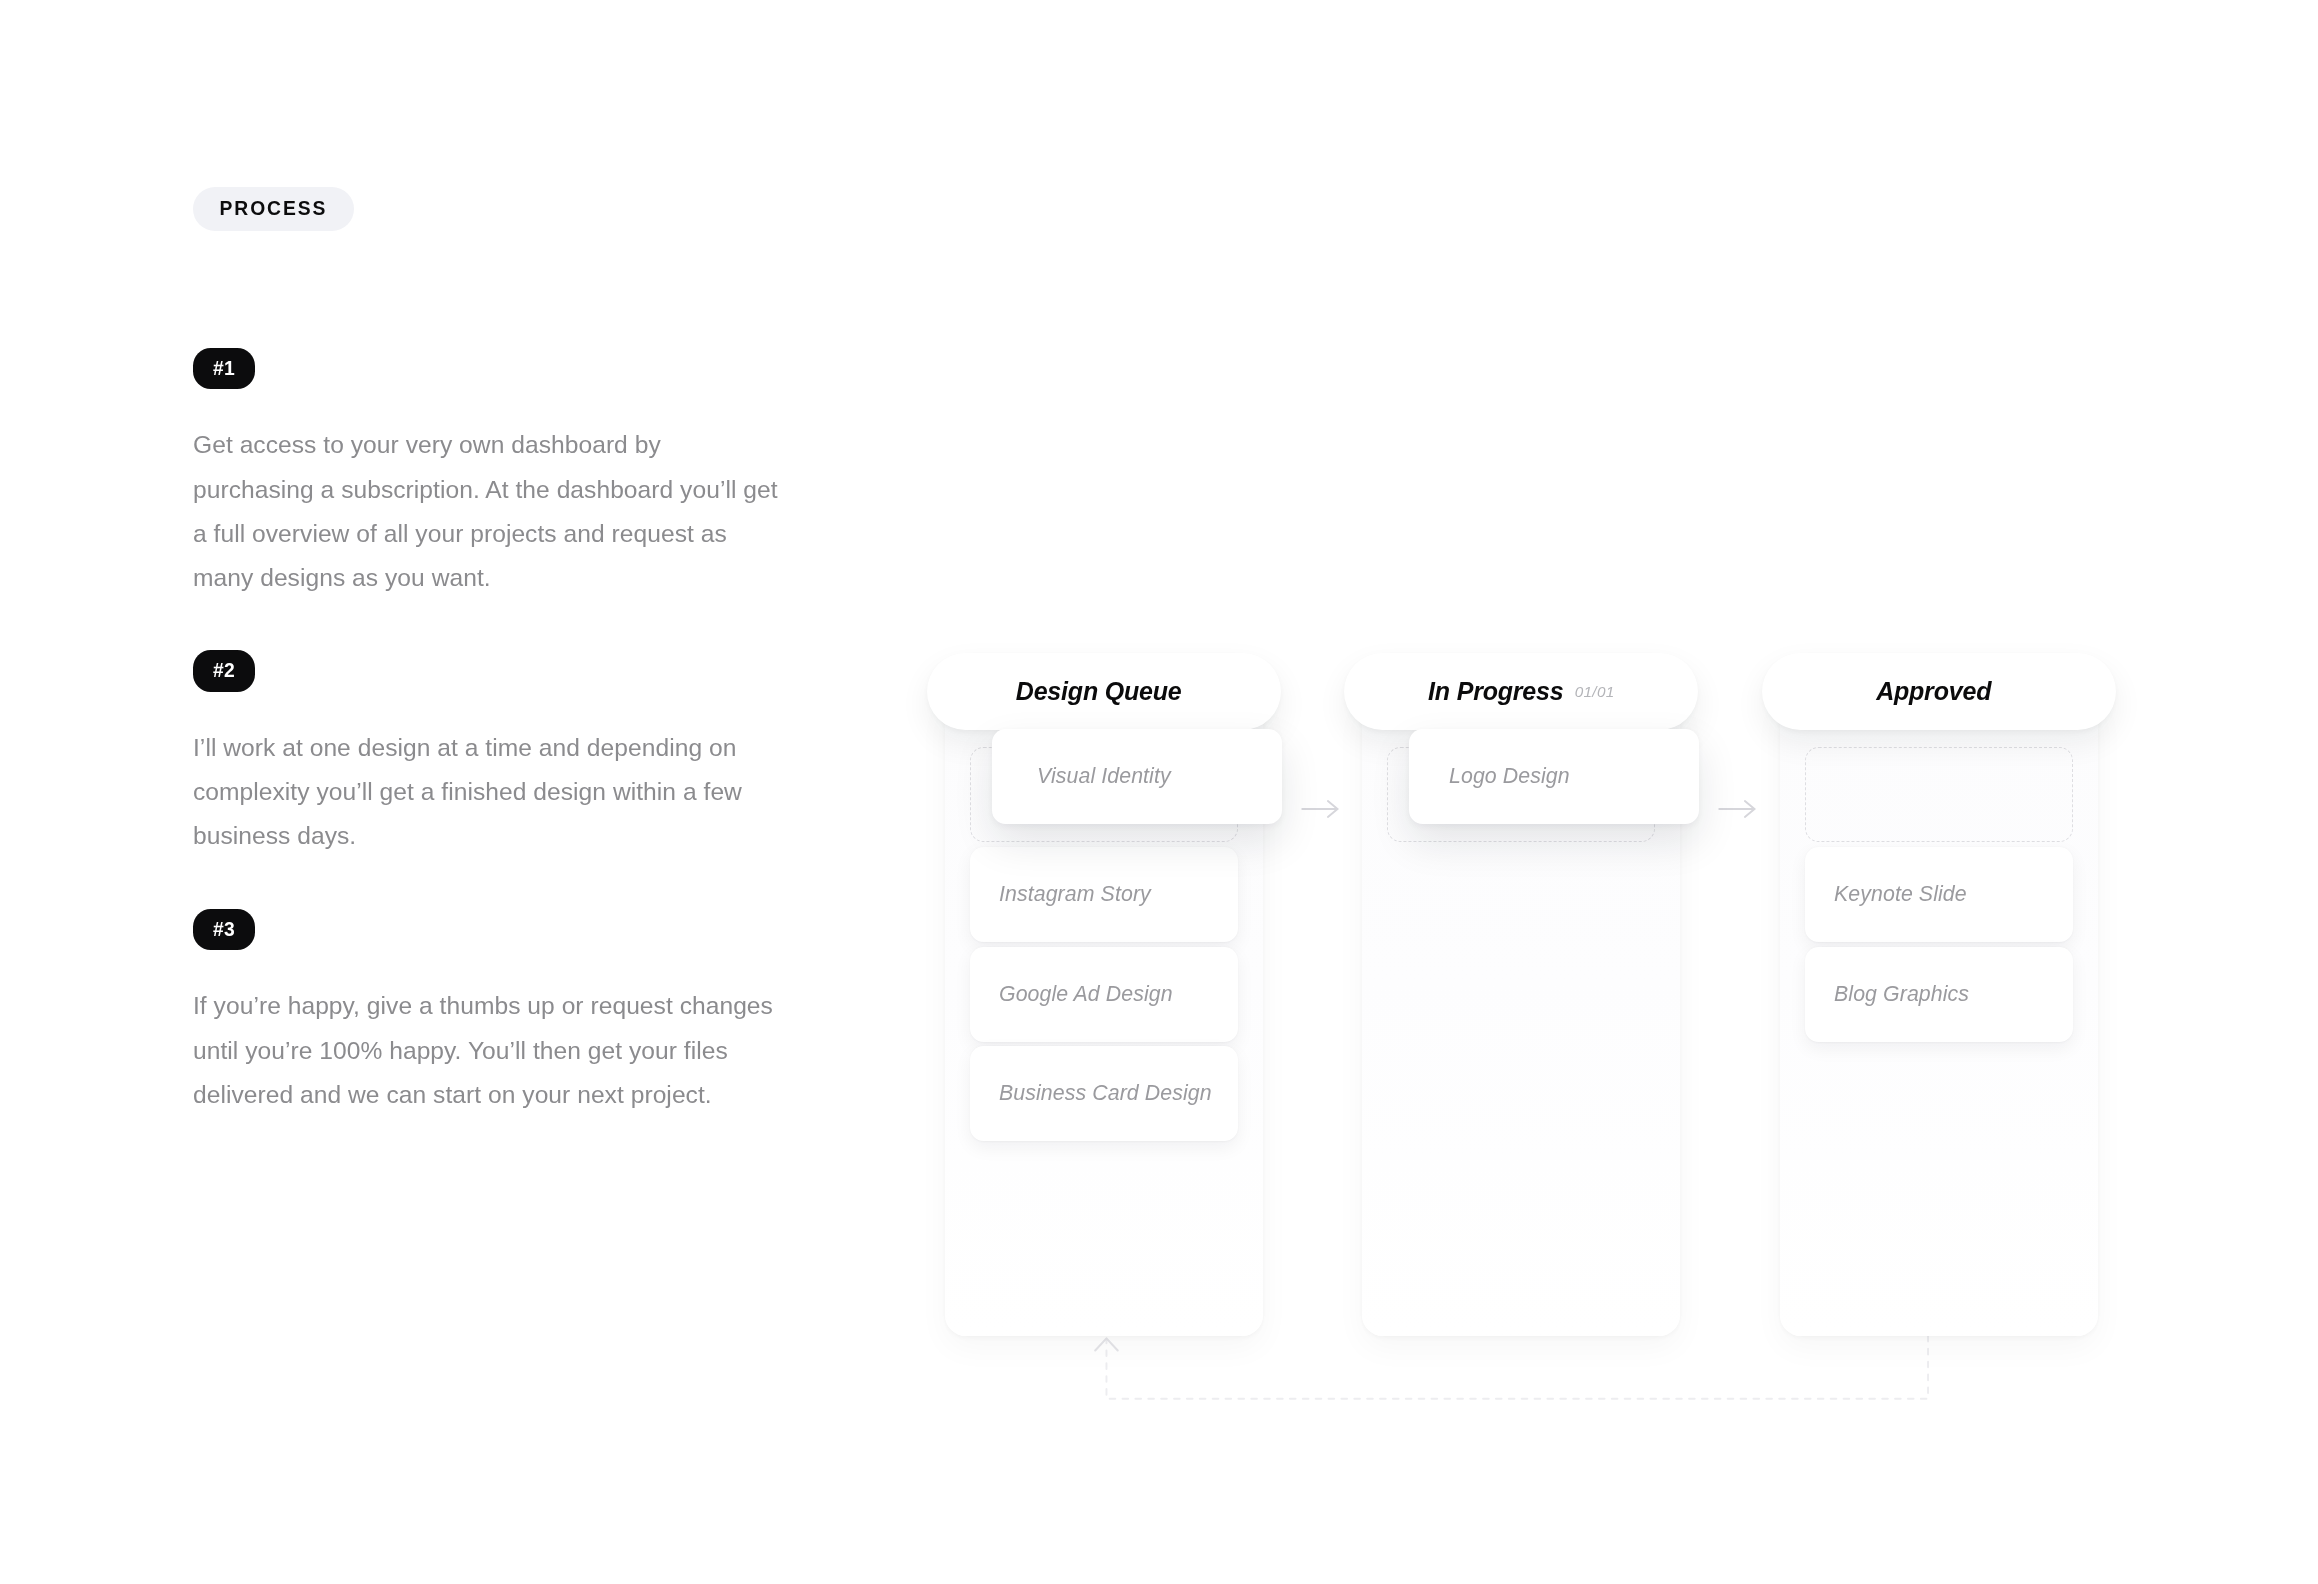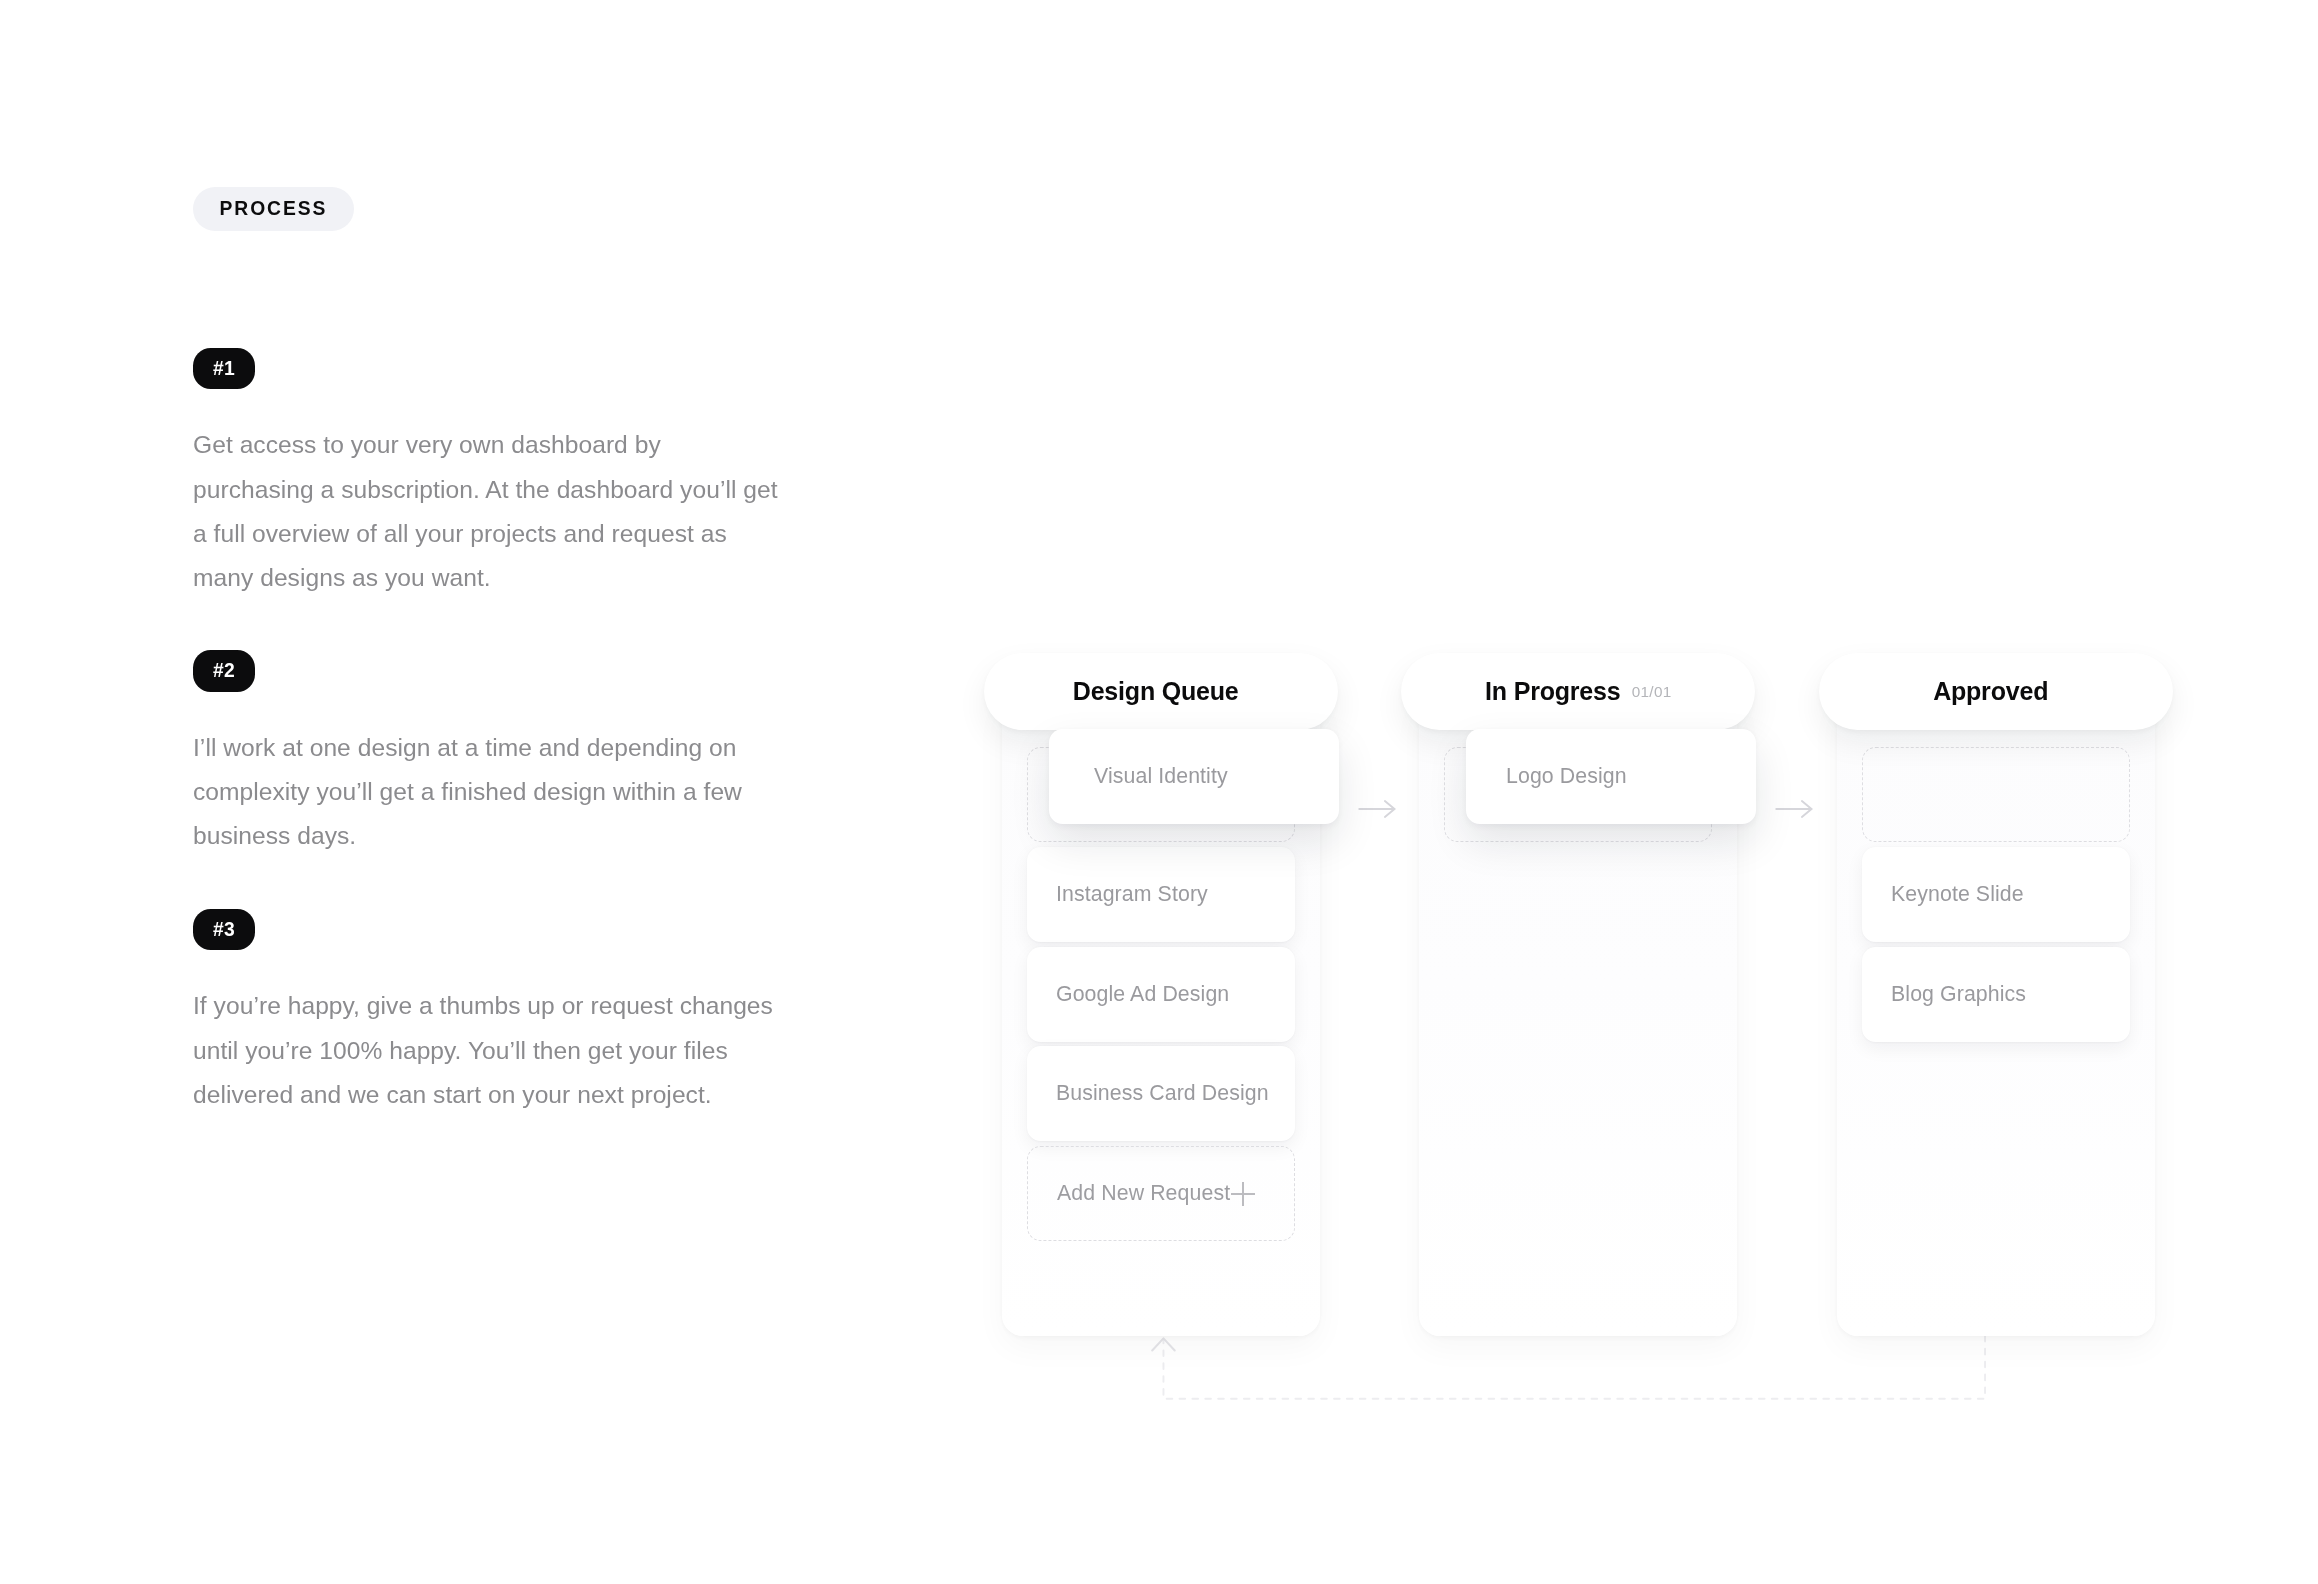--- a/index.html
+++ b/index.html
@@ -73,24 +73,25 @@
     letter-spacing: 0.04px;
     max-width: 588px;
   }
 
   .step-gap-2 { margin-top: 50px; }
   .step-gap-3 { margin-top: 51px; }
 
   
   .board {
     position: absolute;
-    left: 1002px;
+    left: 945px;
     top: 660px;
     width: 1192px;
     height: 725px;
+    font-style: italic;
   }
 
   .column {
     position: absolute;
     top: 32px;
     width: 318px;
     height: 644px;
     background: linear-gradient(180deg, #fcfcfd 0%, #fdfdfe 45%, #ffffff 100%);
     border-radius: 21px;
     box-shadow: 0 1.6px 4px rgba(22,24,35,0.030),
@@ -296,24 +297,20 @@
         </div>
 
         <div class="card">
           <span class="card-label">Google Ad Design</span>
         </div>
 
         <div class="card">
           <span class="card-label">Business Card Design</span>
         </div>
 
-        <div class="add-request">
-          <span class="add-label">Add New Request</span>
-          <span class="plus-icon"></span>
-        </div>
 
       </div>
 
       <div class="drag-card" style="top:37px;left:47px;">
         <span class="card-label">Visual Identity</span>
       </div>
 
     </div>
 
     <div class="column col-2">

